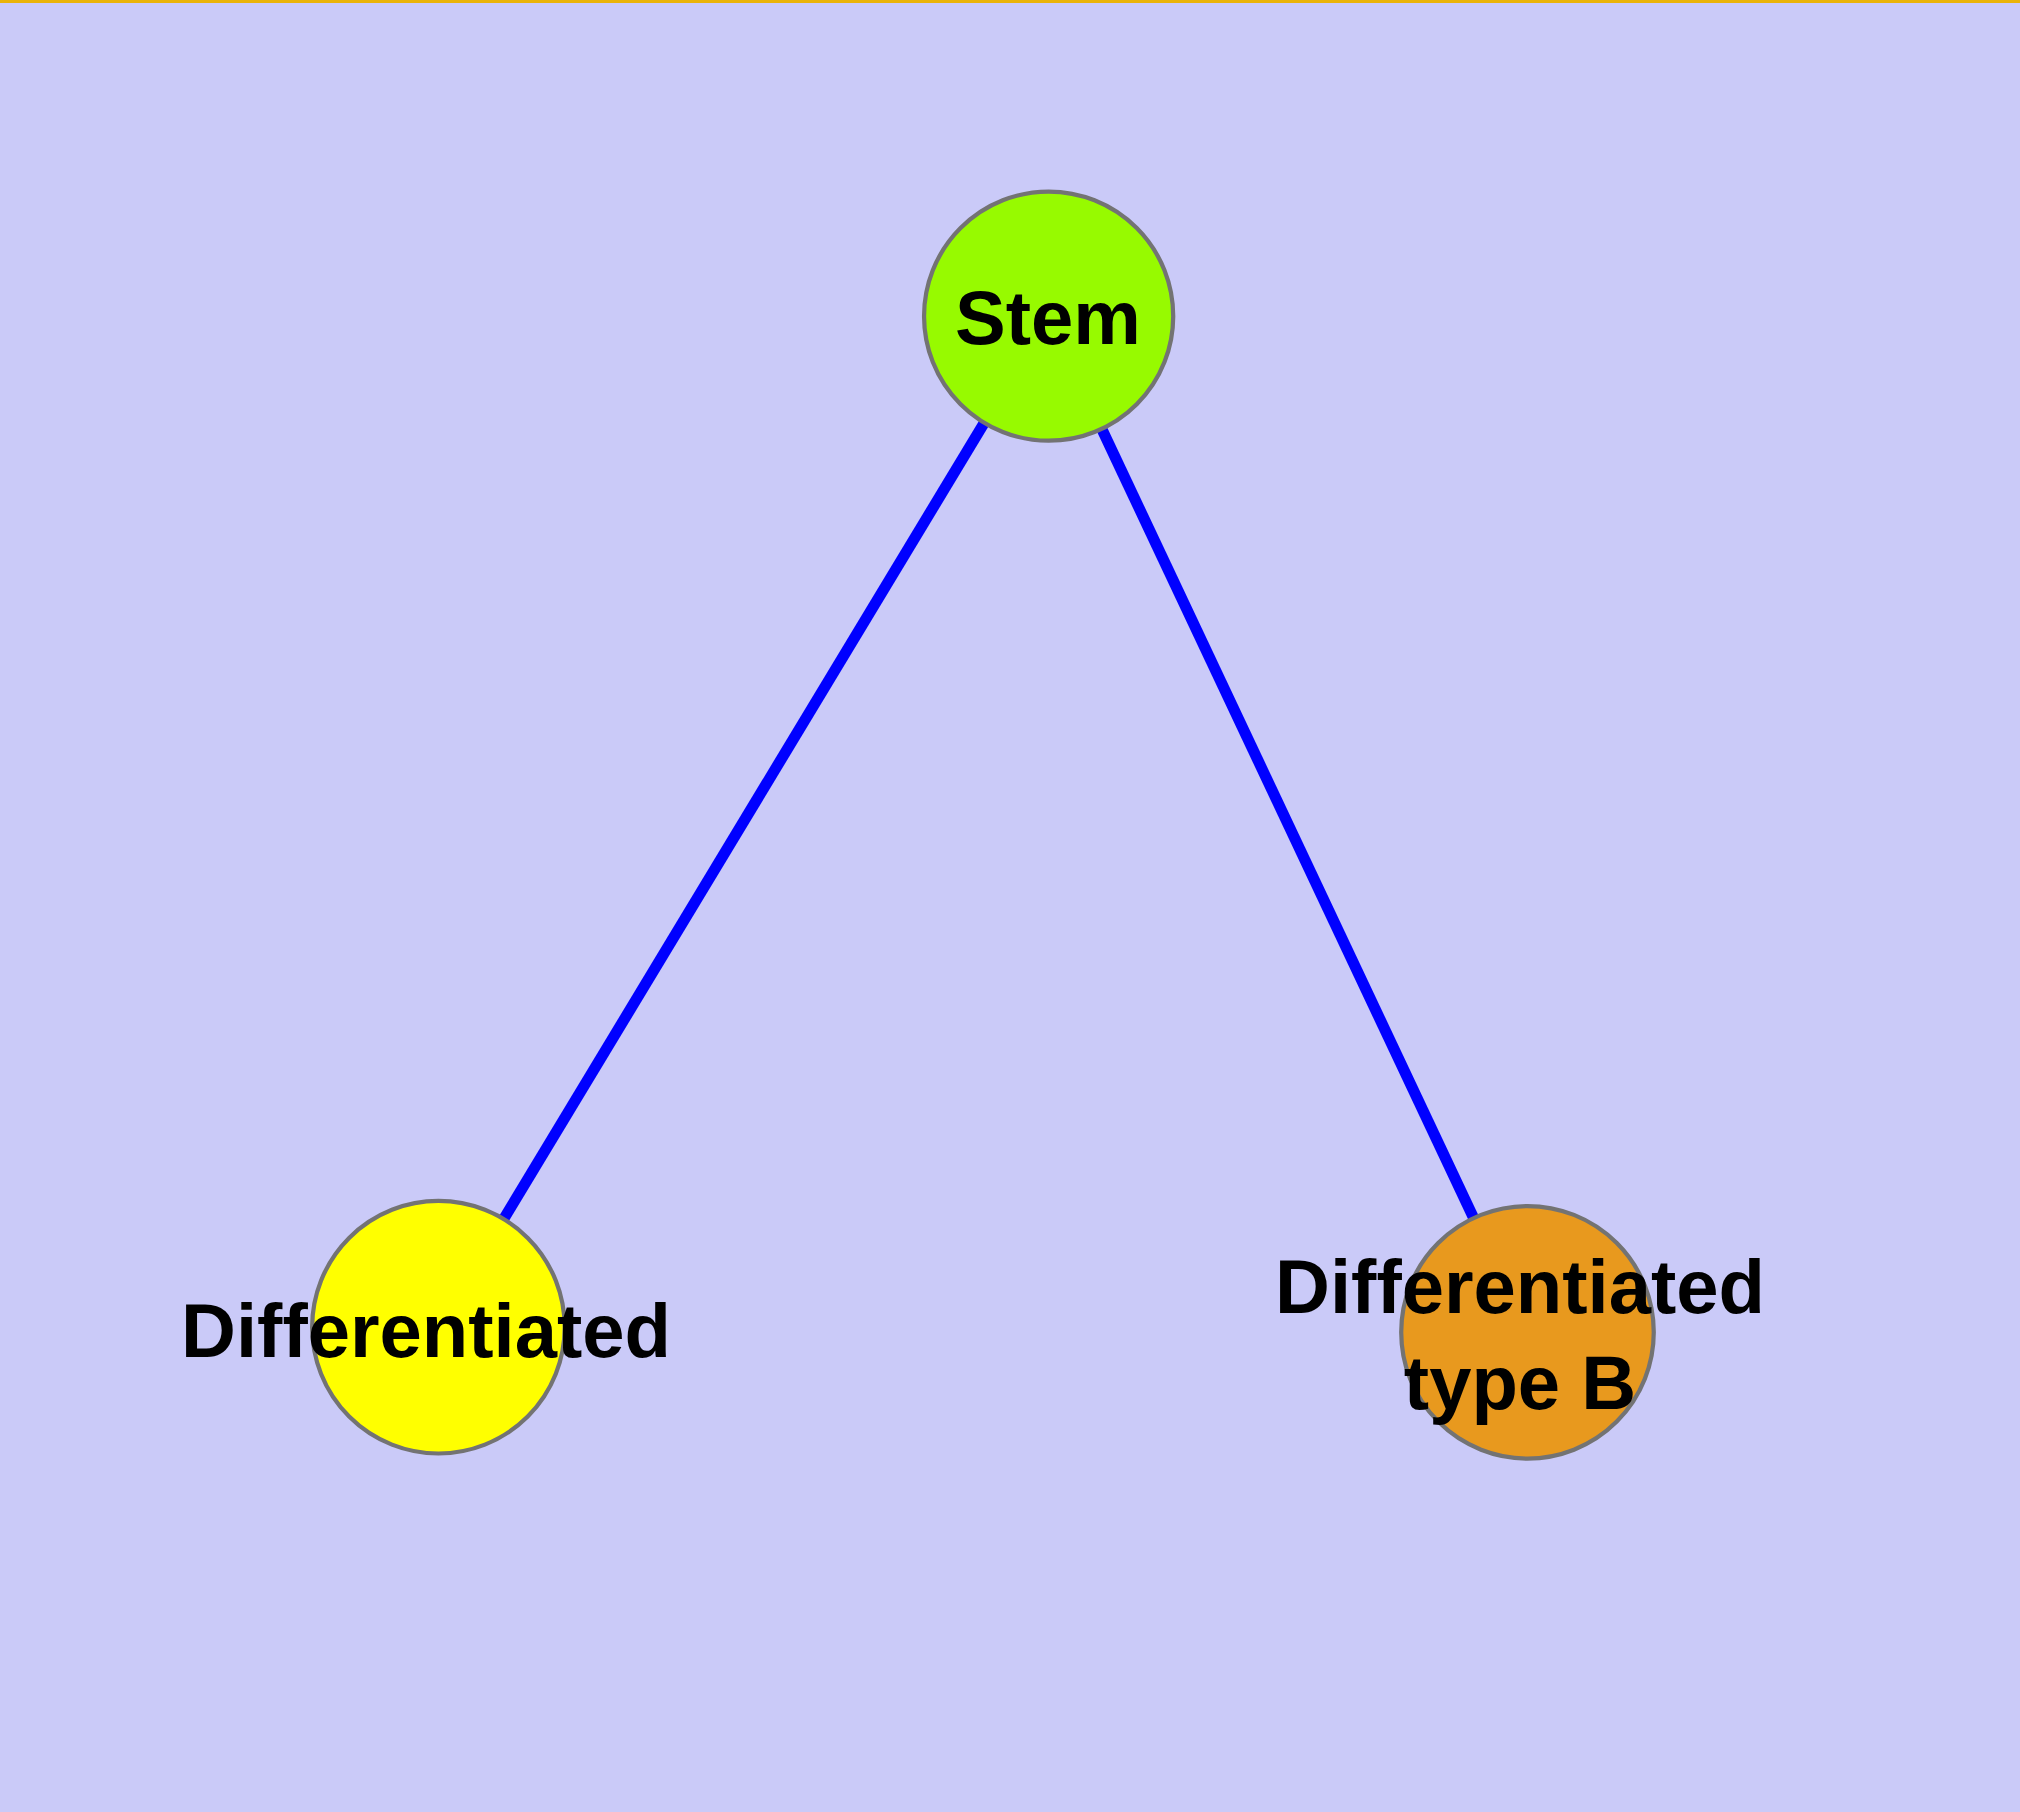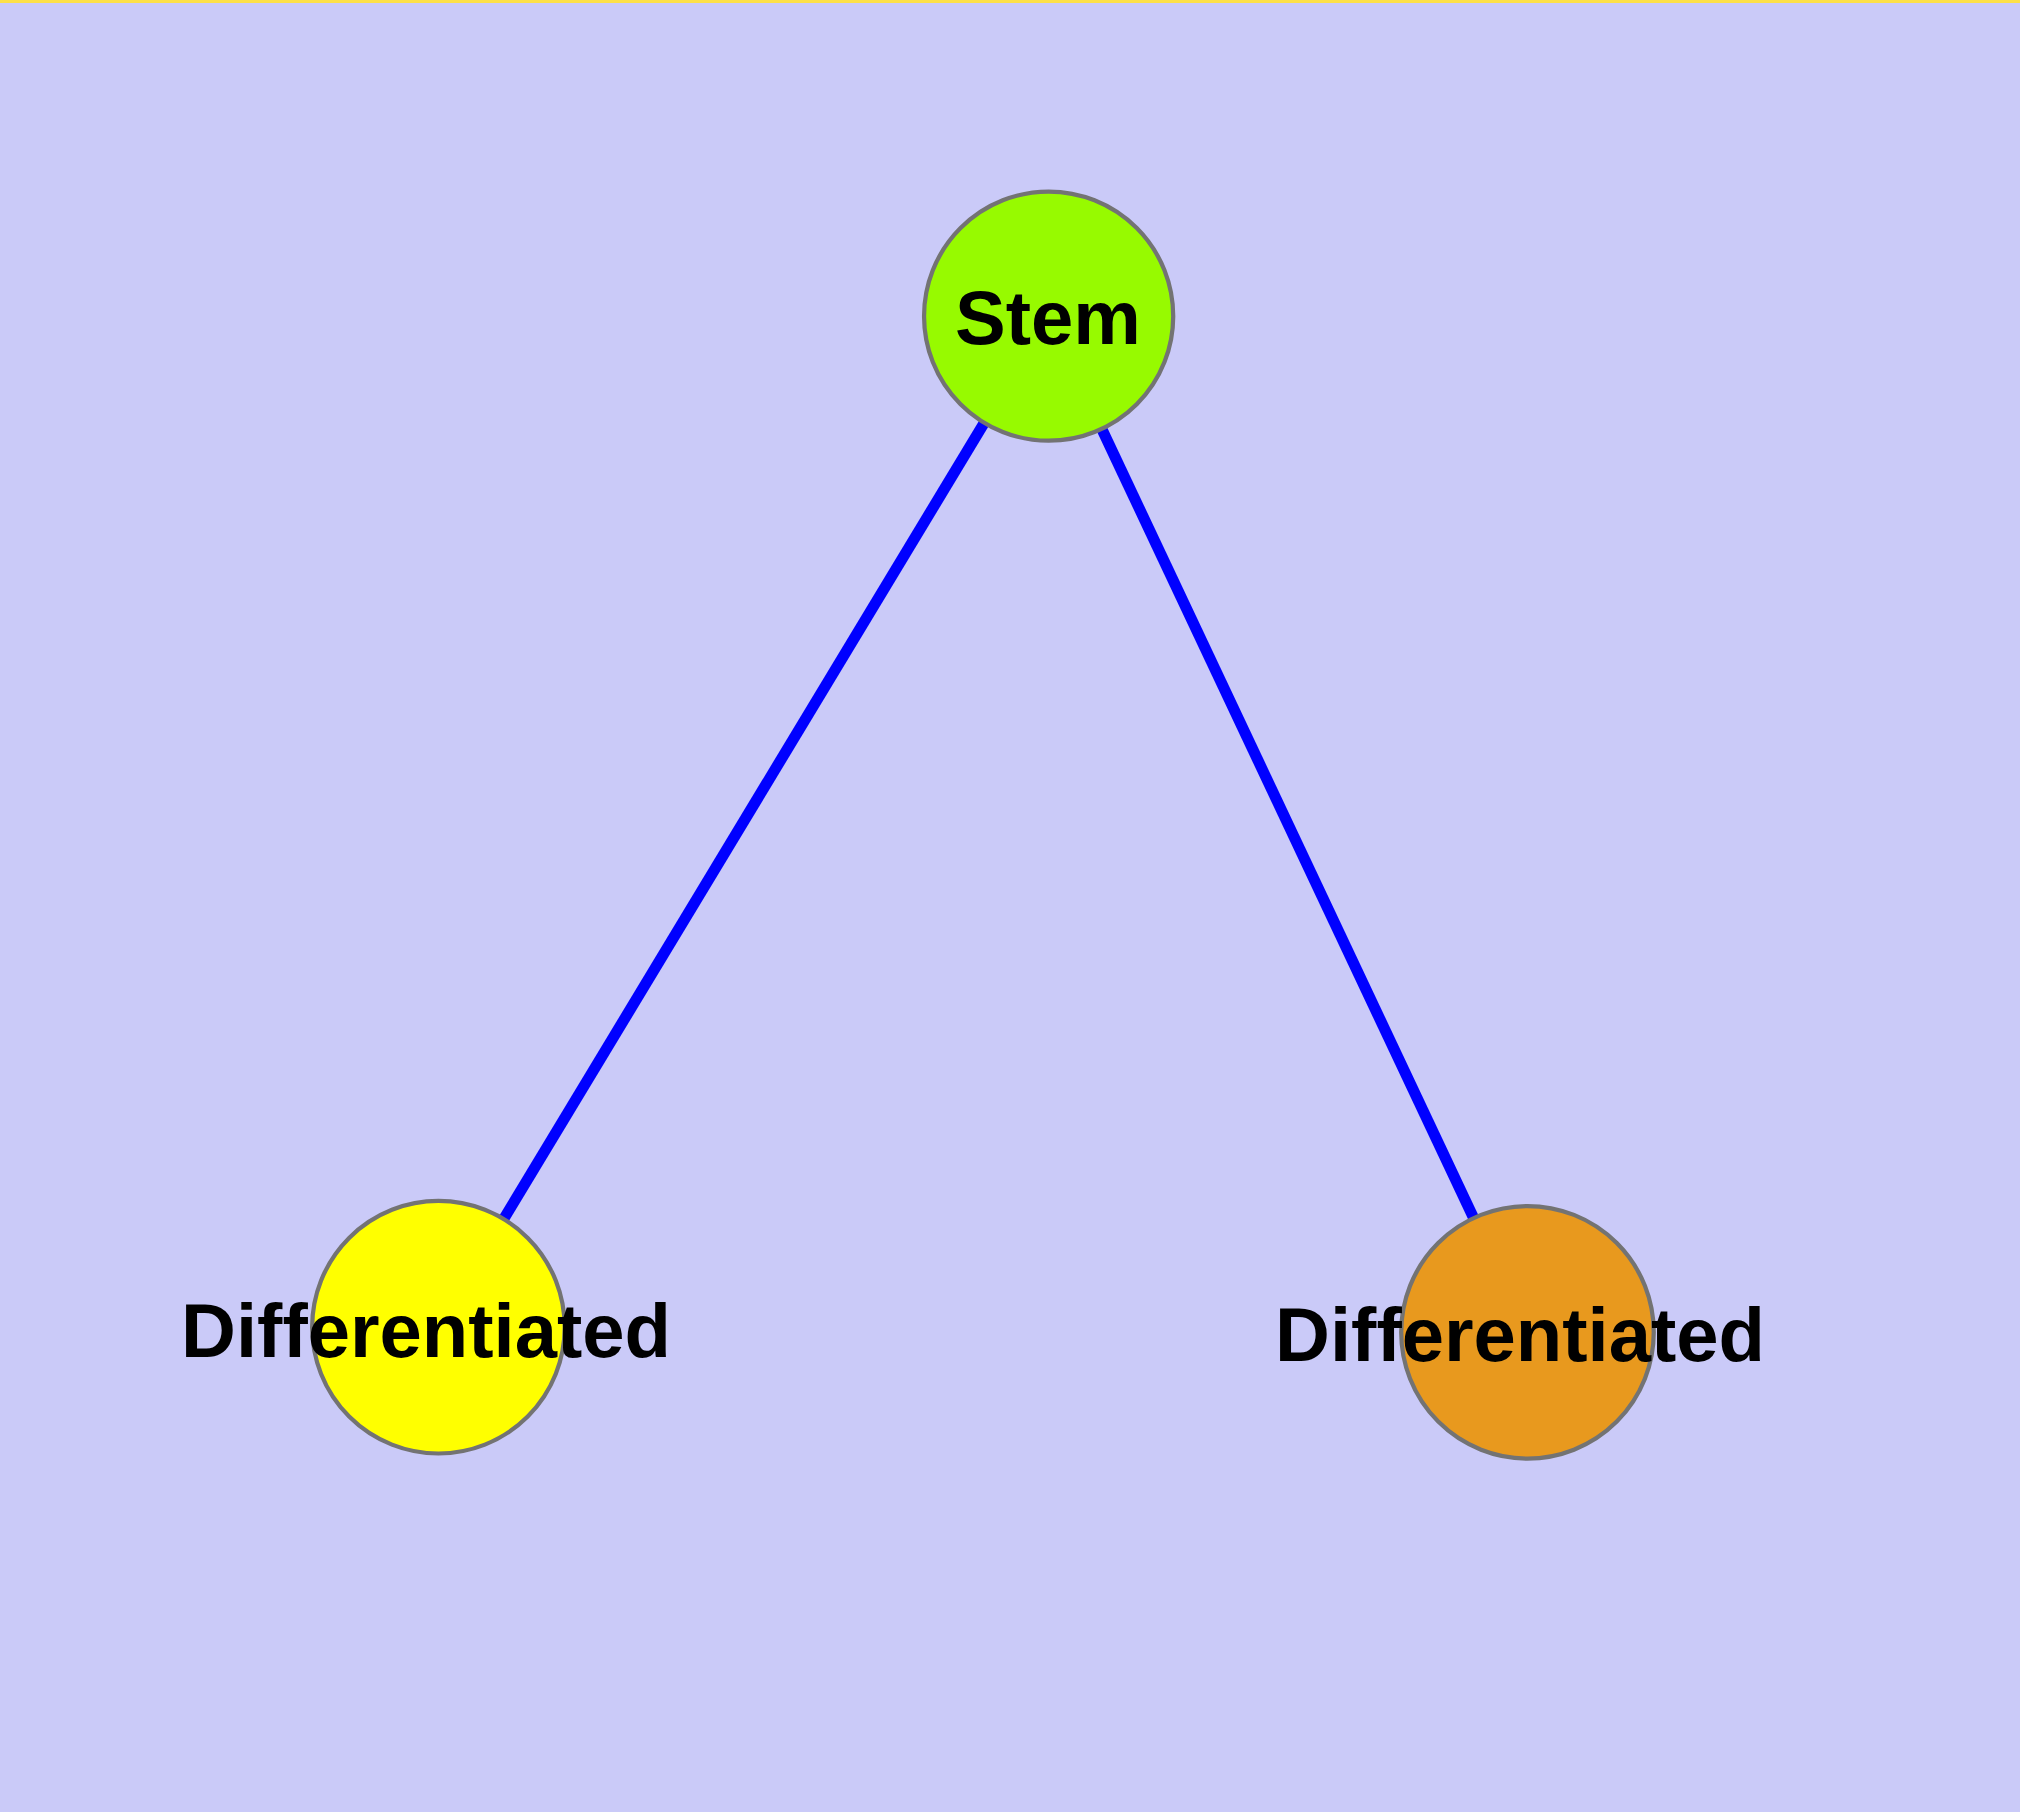--- a/index.html
+++ b/index.html
@@ -9,21 +9,21 @@
   }
   body {
     width: 2021px;
     height: 1812px;
     font-family: "Liberation Sans", sans-serif;
   }
   #canvas {
     position: relative;
     width: 2021px;
     height: 1812px;
-    background: #fde047;
+    background: #eab308;
     overflow: hidden;
   }
   
   #plot-bg {
     position: absolute;
     left: 0;
     top: 3.4px;
     right: 0;
     bottom: 0;
   }
@@ -66,16 +66,17 @@
   <div class="node-label" style="left:1048px; top:318px;">
     <span class="line">Stem</span>
   </div>
 
   <div class="node-label" style="left:426px; top:1331px;">
     <span class="line">Differentiated</span>
   </div>
 
   <div class="node-label" style="left:1520px; top:1335px;">
     <span class="line">Differentiated</span>
+    <span class="line">type B</span>
   </div>
 
 </div>
 
 
 </body></html>

